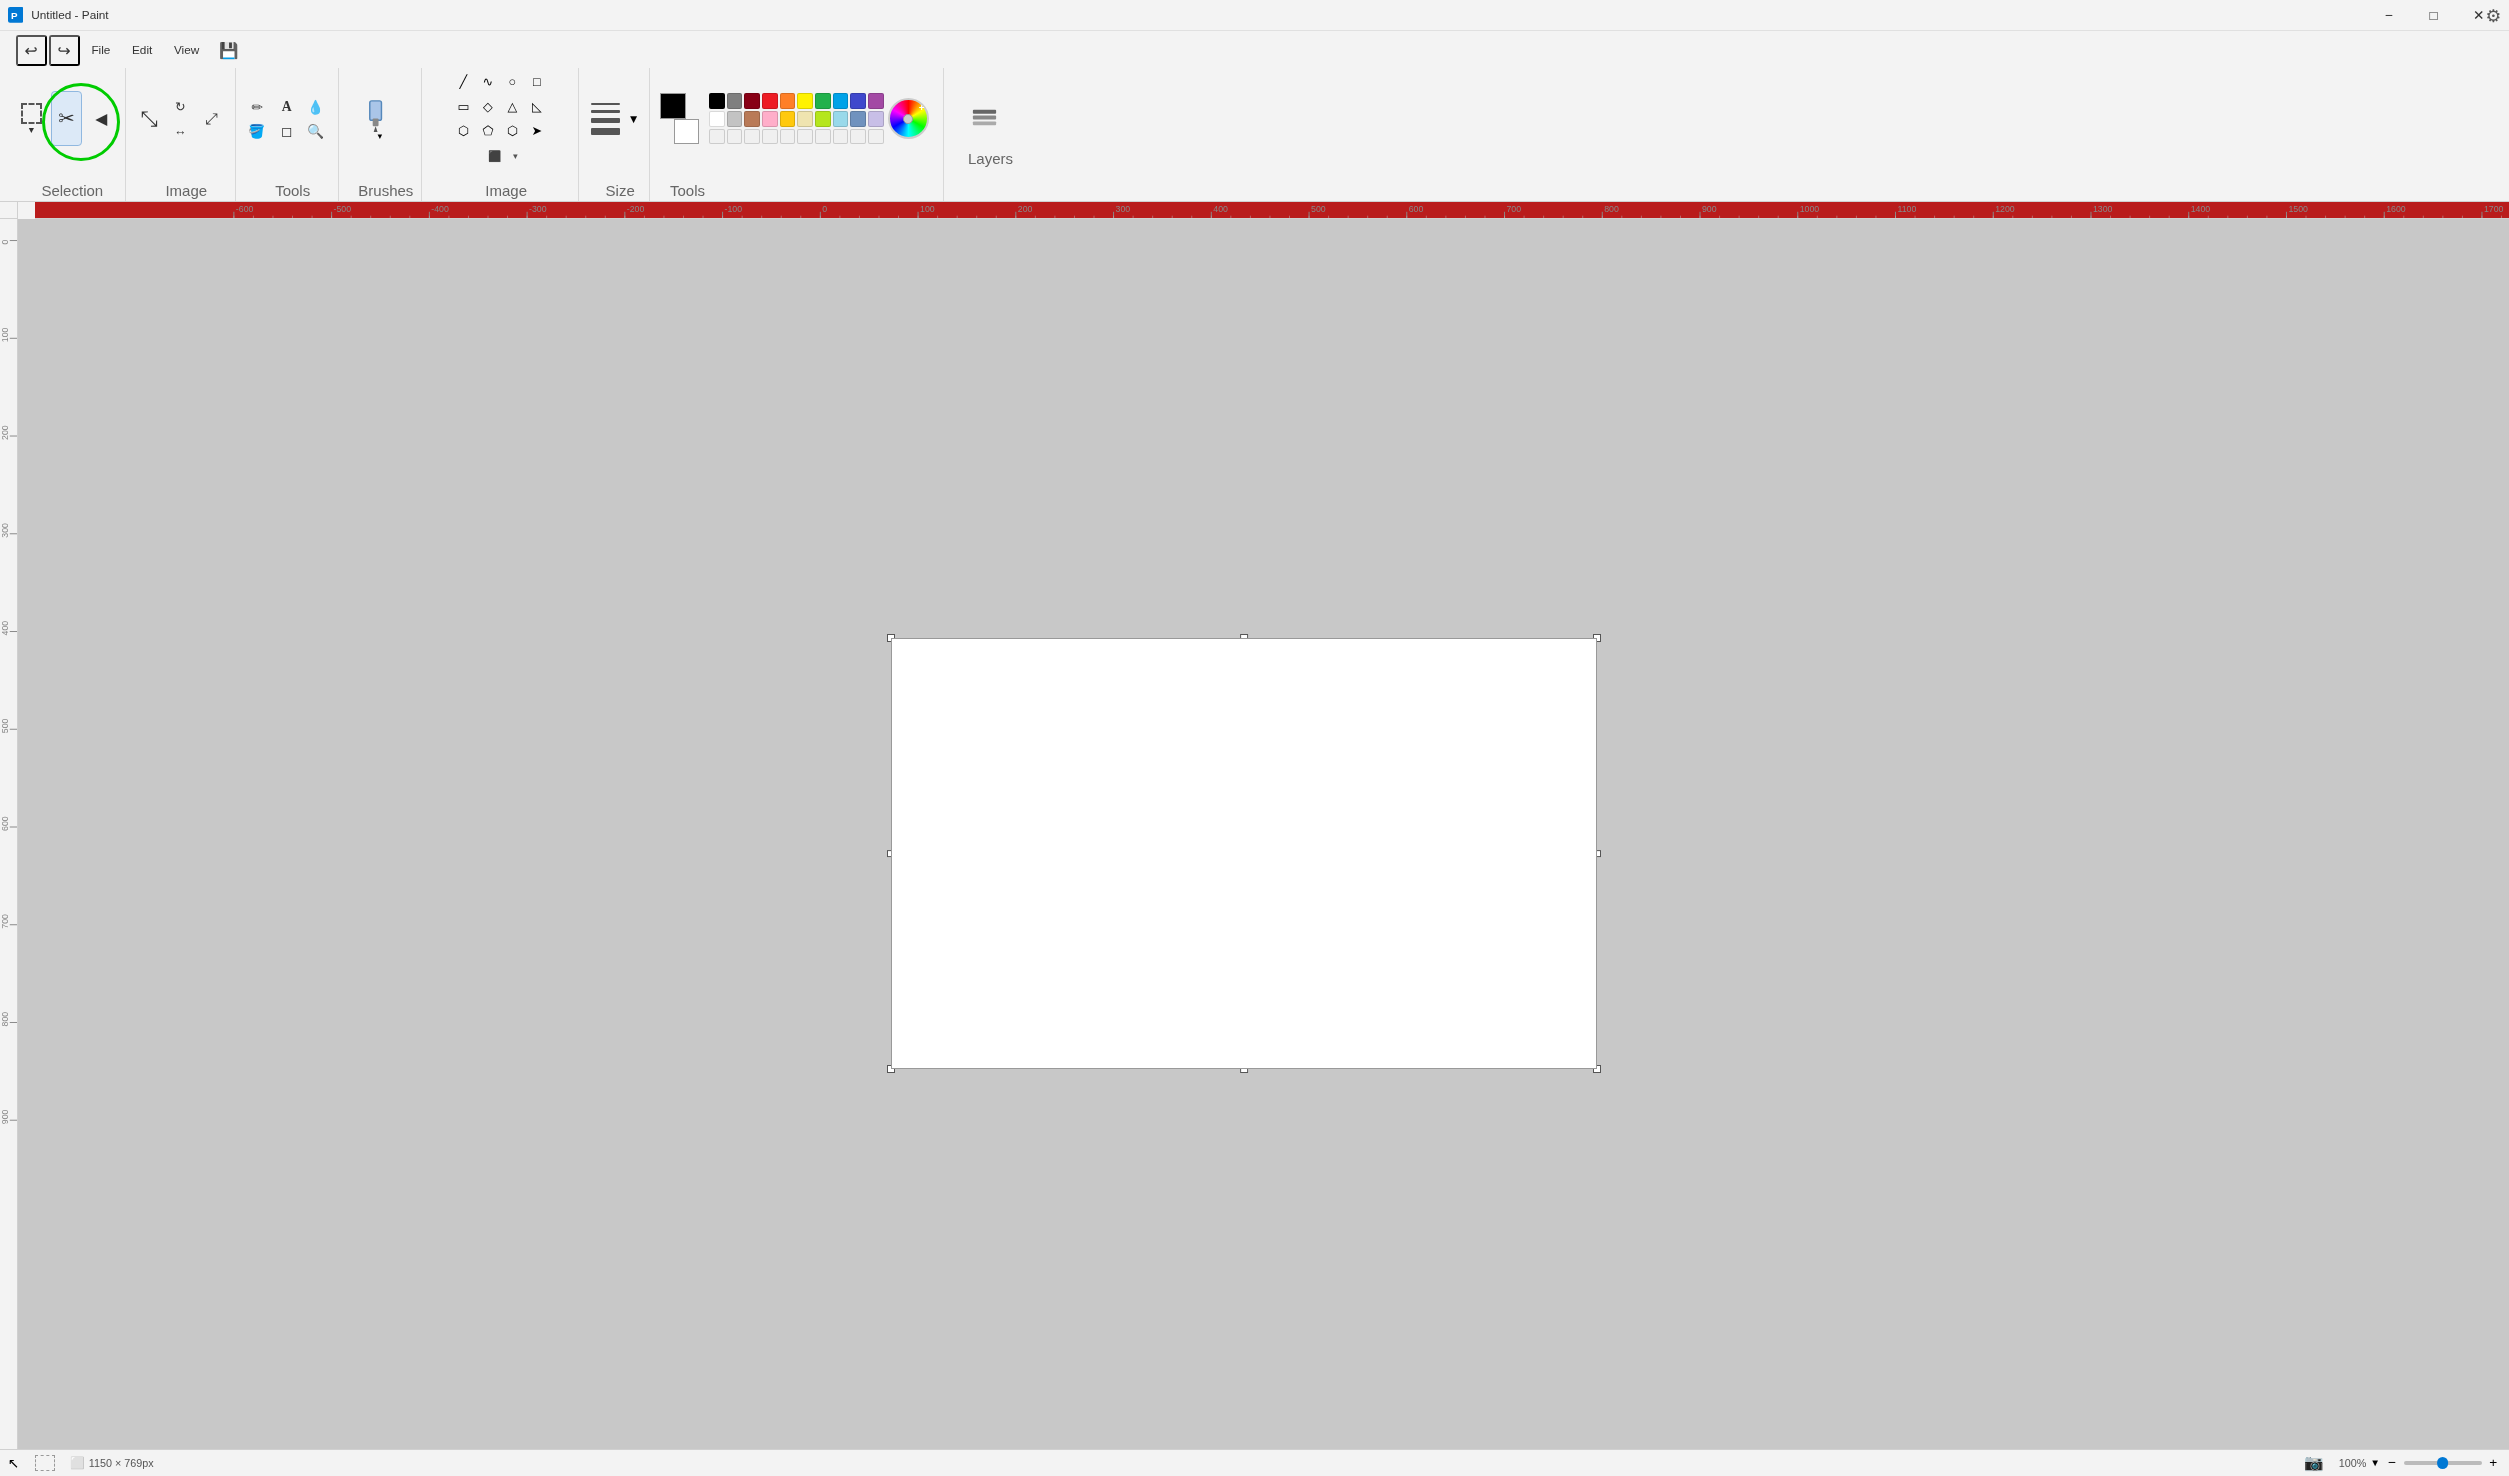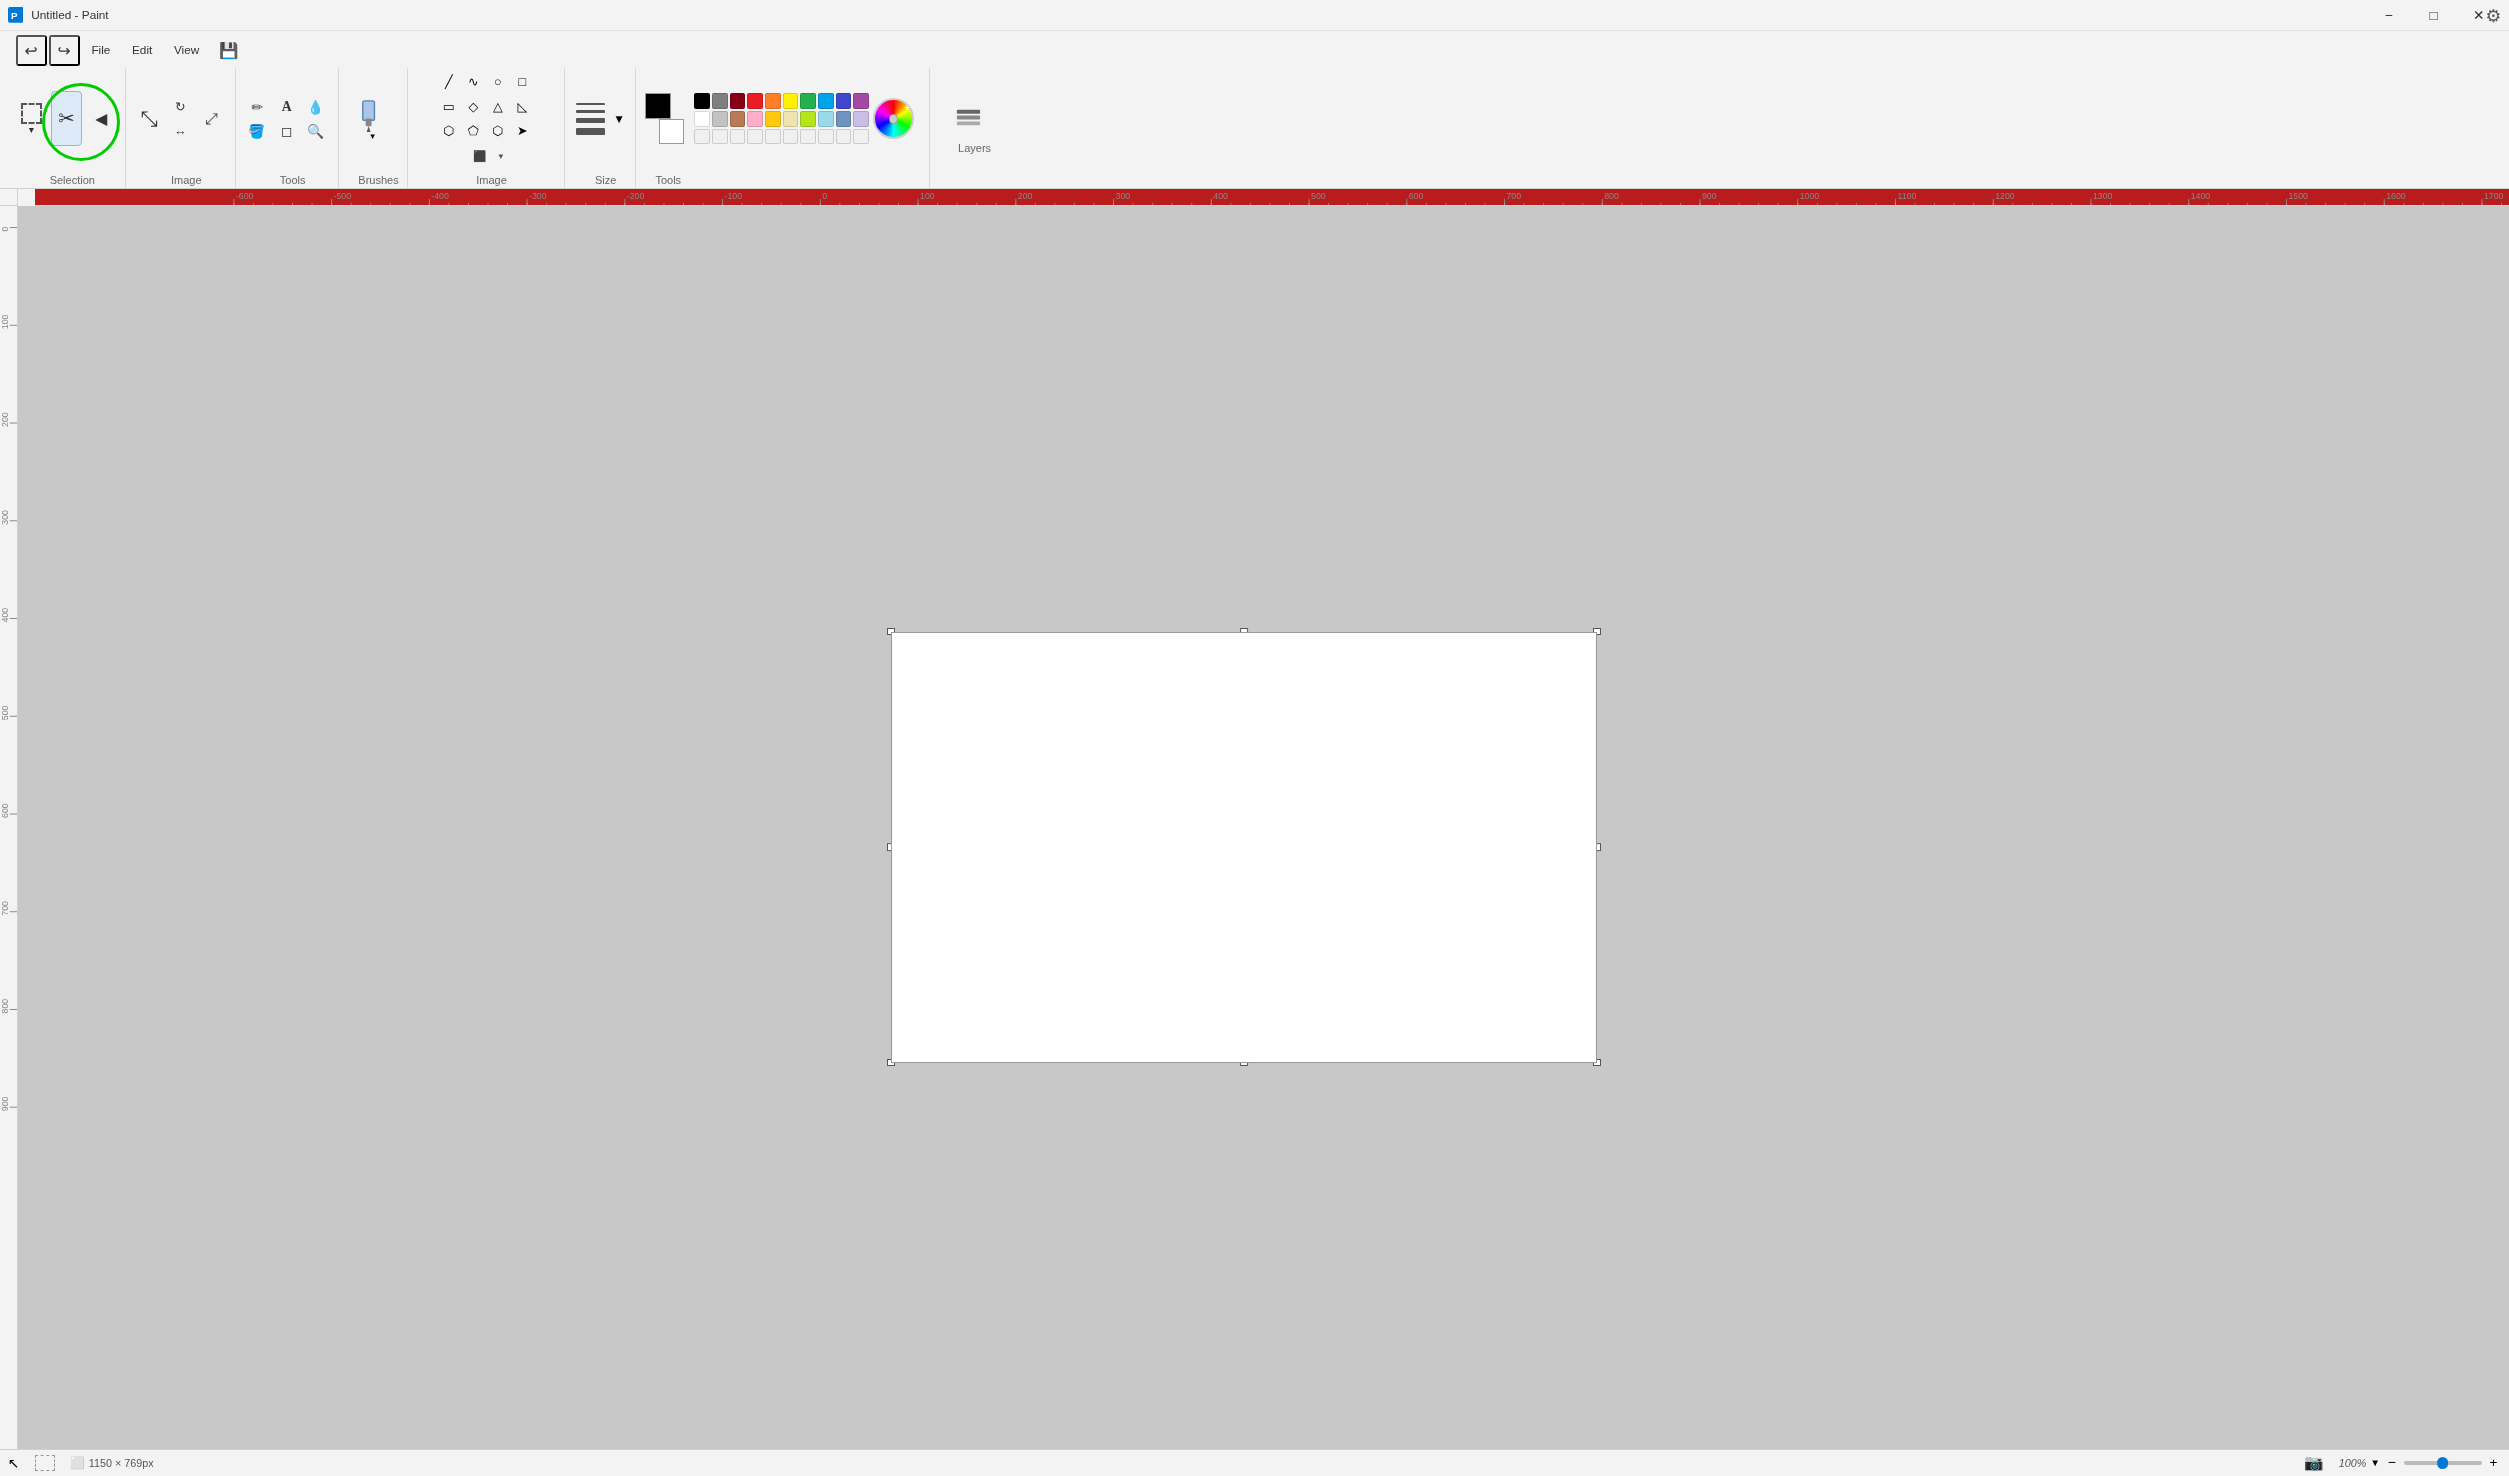--- a/index.html
+++ b/index.html
@@ -60,23 +60,23 @@
     .ribbon-group:last-child { border-right: none; }
 
     .ribbon-group-buttons {
       display: flex;
       align-items: center;
       gap: 2px;
       flex: 1;
     }
 
     .ribbon-group-label {
-      font-size: 11px;
+      font-size: 15px;
       color: #666;
-      margin-top: 6px;
+      margin-top: 14px;
       text-align: center;
       padding-left: 12px;
     }
 
     .ribbon-btn {
       display: flex;
       flex-direction: column;
       align-items: center;
       justify-content: center;
       padding: 2.9px 4.9px;
@@ -252,21 +252,21 @@
       border-top: 1px solid #d0d0d0;
       display: flex;
       align-items: center;
       padding: 0 7.8px;
       justify-content: space-between;
     }
 
     #statusbar-left { display: flex; align-items: center; gap: 15.7px; }
     #statusbar-right { display: flex; align-items: center; gap: 7.8px; }
 
-    .zoom-controls { display: flex; align-items: center; gap: 3.9px; font-style: italic; }
+    .zoom-controls { display: flex; align-items: center; gap: 3.9px; }
 
     .zoom-slider {
       width: 78px;
       height: 3.9px;
       background: #bbb;
       border-radius: 2px;
       position: relative;
       cursor: pointer;
     }
     .zoom-slider-thumb {

